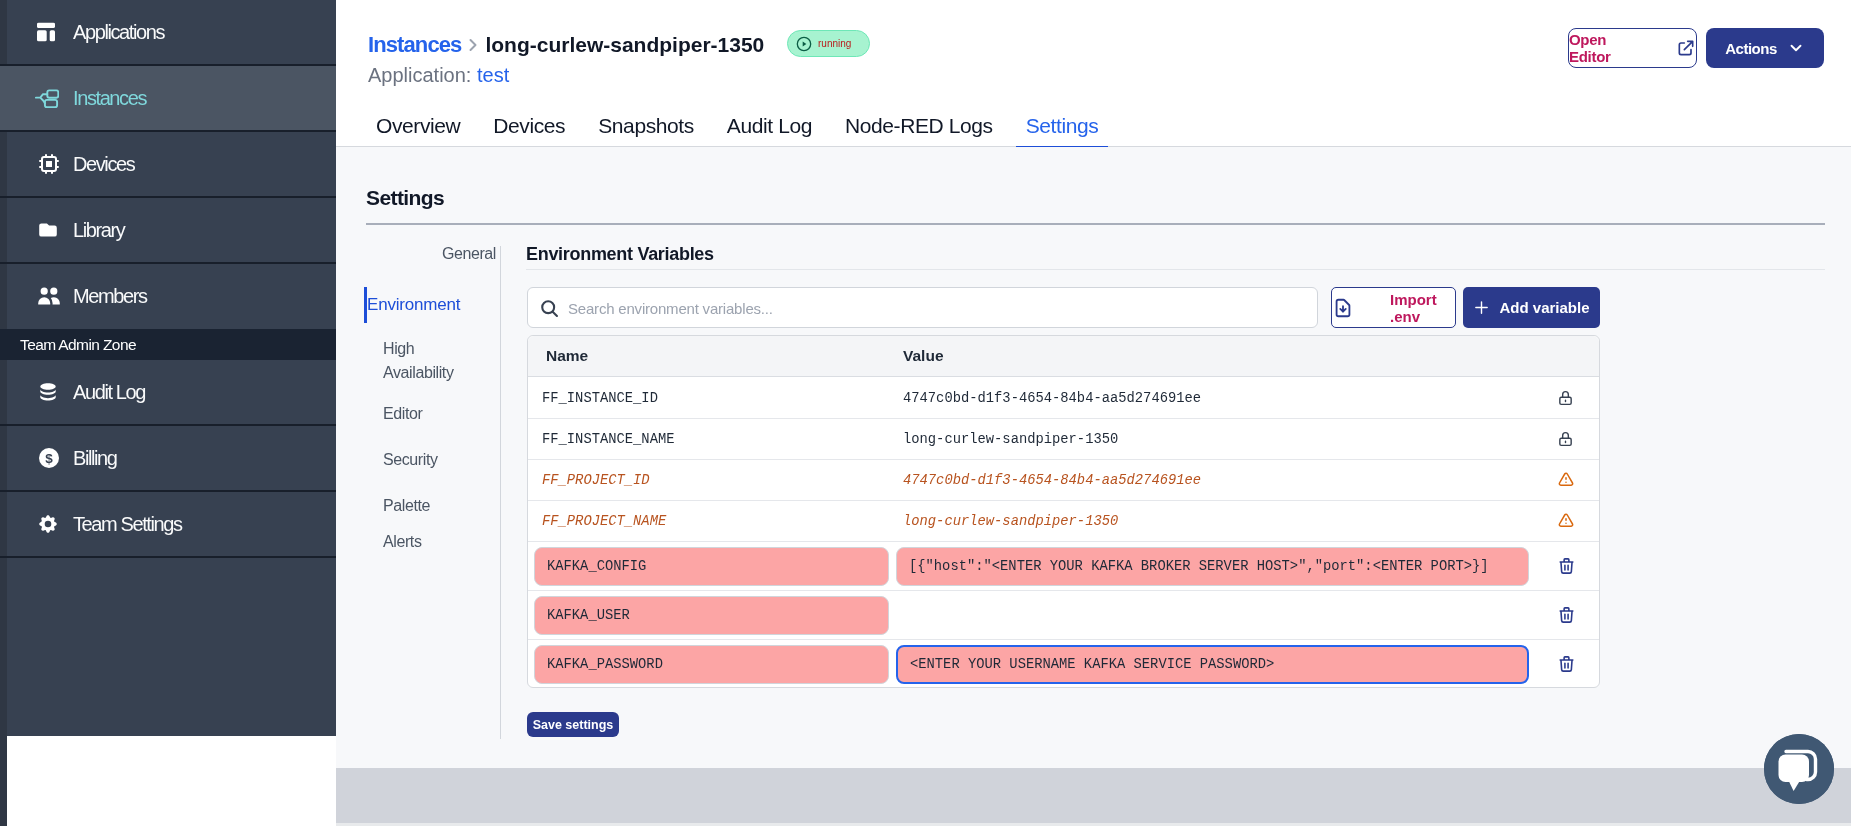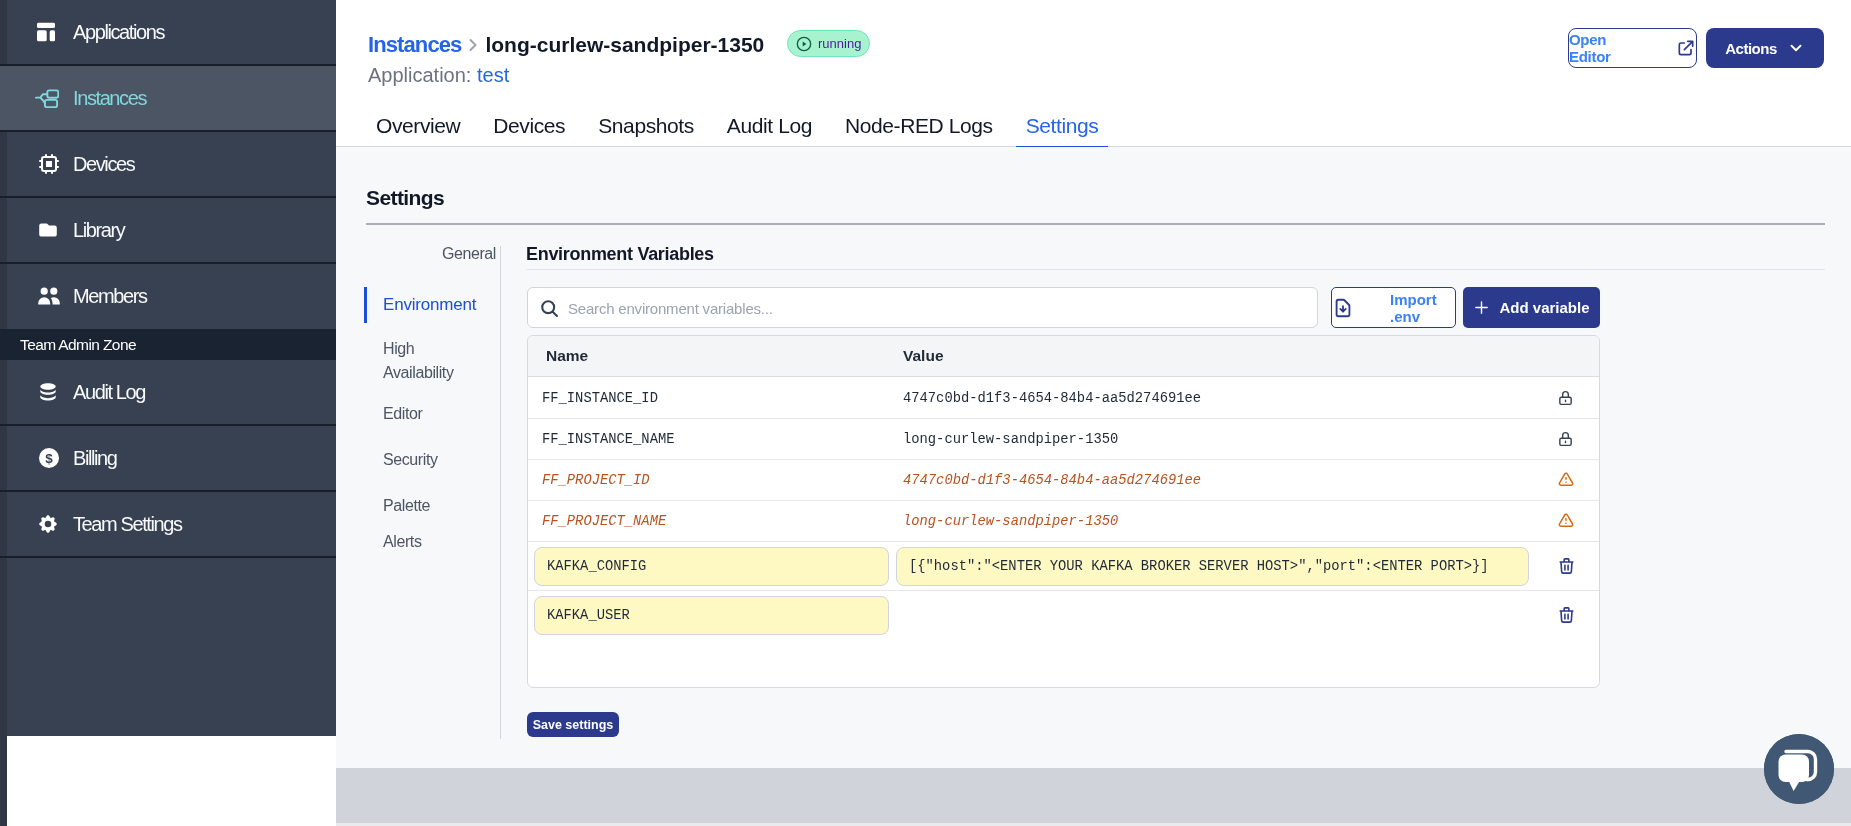--- a/index.html
+++ b/index.html
@@ -21,21 +21,21 @@
   #header { position:absolute; left:336px; top:0; width:1515px; height:147px; background:#ffffff; border-bottom:1px solid #d6d9de; }
   #crumb { position:absolute; left:368px; top:30px; height:30px; display:flex; align-items:center; }
   #crumb .b1 { color:#2563eb; font-weight:bold; font-size:22px; letter-spacing:-0.9px; }
   #crumb .name { color:#111827; font-weight:bold; font-size:21px; letter-spacing:0; }
   #pill { position:absolute; left:787px; top:30px; width:83px; height:27px; background:#a7f3d0; border:1px solid #6ee7b7; border-radius:14px; display:flex; align-items:center; }
   #appline { position:absolute; left:368px; top:64px; font-size:20px; color:#6b7280; }
   #appline a { color:#2563eb; text-decoration:none; }
   #tabs { position:absolute; left:366px; top:114px; display:flex; }
   .tab { font-size:21px; color:#111827; padding:0 10px 8px 10px; margin-right:13px; letter-spacing:-0.4px; }
   .tab.active { color:#2563eb; border-bottom:4px solid #1d4ed8; }
-  .btn-outline { position:absolute; display:flex; align-items:center; justify-content:center; background:#ffffff; border:1px solid #2b3a8c; border-radius:8px; color:#3b82f6; font-weight:bold;gap:28px; }
+  .btn-outline { position:absolute; display:flex; align-items:center; justify-content:center; background:#ffffff; border:1px solid #2b3a8c; border-radius:8px; color:#be185d; font-weight:bold;gap:28px; }
   .btn-fill { position:absolute; display:flex; align-items:center; justify-content:center; background:#2b3a8c; border-radius:8px; color:#ffffff; font-weight:bold; }
 
   
   #mainbg { position:absolute; left:336px; top:147px; width:1515px; height:621px; background:#f7f8fa; }
   #settings-h { position:absolute; left:366px; top:186px; font-size:21px; letter-spacing:-0.6px; font-weight:bold; color:#111827; }
   #settings-hr { position:absolute; left:366px; top:223px; width:1459px; height:2px; background:#a8aeba; }
 
   
   .snav { position:absolute; left:364px; width:132px; font-size:16px; letter-spacing:-0.4px; color:#4b5563; }
   .snav.active { color:#1d4ed8; border-left:3px solid #1d4ed8; font-size:17px; letter-spacing:-0.2px; }
@@ -49,21 +49,21 @@
 
   
   #tbl { position:absolute; left:527px; top:335px; width:1073px; height:353px; background:#ffffff; border:1px solid #d6d9de; border-radius:6px; }
   #tbl-head { position:absolute; left:0; top:0; width:1071px; height:41px; background:#f4f5f7; border-bottom:1px solid #dadde2; border-radius:6px 6px 0 0; font-weight:bold; font-size:15.5px; color:#1f2937; }
   .trow { position:absolute; left:0; width:1071px; border-top:1px solid #e5e7eb; }
   .mono { font-family:"Liberation Mono",monospace; font-size:13.8px; color:#1f2937; }
   .proj { color:#b8531f; font-style:italic; }
   .cellname { position:absolute; left:14px; top:50%; transform:translateY(-50%); }
   .cellval { position:absolute; left:375px; top:50%; transform:translateY(-50%); }
   .cellic { position:absolute; left:1029px; top:50%; transform:translateY(-50%); }
-  .inp { position:absolute; top:5px; height:39px; background:#fef9c3; border:1px solid #d1d5db; border-radius:8px; display:flex; align-items:center; padding-left:12px; }
+  .inp { position:absolute; top:5px; height:39px; background:#fca5a5; border:1px solid #d1d5db; border-radius:8px; display:flex; align-items:center; padding-left:12px; }
 
   #save { position:absolute; left:527px; top:712px; width:92px; height:25px; background:#2b3a8c; border-radius:6px; color:#ffffff; font-weight:bold; font-size:12.5px; display:flex; align-items:center; justify-content:center; }
 
   
   #footer { position:absolute; left:336px; top:768px; width:1515px; height:55px; background:#d0d3da; }
   #footer2 { position:absolute; left:336px; top:823px; width:1515px; height:3px; background:#e8eaec; }
   #chat { position:absolute; left:1764px; top:734px; width:70px; height:70px; border-radius:50%; background:#405873; }
 </style>
 </head>
 <body>
@@ -163,21 +163,21 @@
     </span>
   <span class="name">long-curlew-sandpiper-1350</span>
 </div>
 <div id="pill">
   <span style="margin-left:8px" id="ic-run">
       <svg width="16" height="16" viewBox="0 0 24 24" fill="none" stroke="#0c5d45" stroke-width="2">
         <circle cx="12" cy="12" r="10"></circle>
         <path d="M10 8.2l5.6 3.8-5.6 3.8z" fill="#0c5d45" stroke="none"></path>
       </svg>
     </span>
-  <span style="margin-left:6px; font-size:13px; color:#4c1d95;text-align:center;">running</span>
+  <span style="margin-left:6px; font-size:10px; color:#b91c1c;text-align:center;">running</span>
 </div>
 <div id="appline">Application: <a href="#">test</a></div>
 <div id="tabs">
   <div class="tab">Overview</div>
   <div class="tab">Devices</div>
   <div class="tab">Snapshots</div>
   <div class="tab">Audit Log</div>
   <div class="tab">Node-RED Logs</div>
   <div class="tab active">Settings</div>
 </div>
@@ -196,21 +196,21 @@
         <path d="M6 9l6 6 6-6"></path>
       </svg>
     </span>
 </div>
 
 <div id="mainbg"></div>
 <div id="settings-h">Settings</div>
 <div id="settings-hr"></div>
 
 <div class="snav" style="top:245px; padding-left:19px;text-align:right;">General</div>
-<div class="snav active" style="top:287px; height:36px; line-height:36px; padding-left:16px;">Environment</div>
+<div class="snav active" style="top:287px; height:36px; line-height:36px; ">Environment</div>
 <div class="snav" style="top:337px; padding-left:19px; line-height:24px;">High<br>Availability</div>
 <div class="snav" style="top:405px; padding-left:19px;">Editor</div>
 <div class="snav" style="top:451px; padding-left:19px;">Security</div>
 <div class="snav" style="top:497px; padding-left:19px;">Palette</div>
 <div class="snav" style="top:533px; padding-left:19px;">Alerts</div>
 <div id="snav-div"></div>
 
 <div id="env-h">Environment Variables</div>
 <div id="env-hr"></div>
 
@@ -286,20 +286,29 @@
     <div class="inp mono" style="left:368px; width:633px;">[{"host":"&lt;ENTER YOUR KAFKA BROKER SERVER HOST&gt;","port":&lt;ENTER PORT&gt;}]</div>
     <span class="cellic" id="ic-trash1">
         <svg width="19" height="19" viewBox="0 0 24 24" fill="none" stroke="#2b3a8c" stroke-width="2" stroke-linecap="round" stroke-linejoin="round">
           <path d="M19 7l-.867 12.142A2 2 0 0116.138 21H7.862a2 2 0 01-1.995-1.858L5 7m5 4v6m4-6v6m1-10V4a1 1 0 00-1-1h-4a1 1 0 00-1 1v3M4 7h16"></path>
         </svg>
       </span>
   </div>
   <div class="trow" style="top:254px; height:49px;">
     <div class="inp mono" style="left:6px; width:355px;">KAFKA_USER</div>
     <span class="cellic" id="ic-trash2">
+        <svg width="19" height="19" viewBox="0 0 24 24" fill="none" stroke="#2b3a8c" stroke-width="2" stroke-linecap="round" stroke-linejoin="round">
+          <path d="M19 7l-.867 12.142A2 2 0 0116.138 21H7.862a2 2 0 01-1.995-1.858L5 7m5 4v6m4-6v6m1-10V4a1 1 0 00-1-1h-4a1 1 0 00-1 1v3M4 7h16"></path>
+        </svg>
+      </span>
+  </div>
+  <div class="trow" style="top:303px; height:49px;">
+    <div class="inp mono" style="left:6px; width:355px;">KAFKA_PASSWORD</div>
+    <div class="inp mono" style="left:368px; width:633px; border:2px solid #2563eb;">&lt;ENTER YOUR USERNAME KAFKA SERVICE PASSWORD&gt;</div>
+    <span class="cellic" id="ic-trash3">
         <svg width="19" height="19" viewBox="0 0 24 24" fill="none" stroke="#2b3a8c" stroke-width="2" stroke-linecap="round" stroke-linejoin="round">
           <path d="M19 7l-.867 12.142A2 2 0 0116.138 21H7.862a2 2 0 01-1.995-1.858L5 7m5 4v6m4-6v6m1-10V4a1 1 0 00-1-1h-4a1 1 0 00-1 1v3M4 7h16"></path>
         </svg>
       </span>
   </div>
 </div>
 
 <div id="save">Save settings</div>
 
 <div id="footer"></div>

